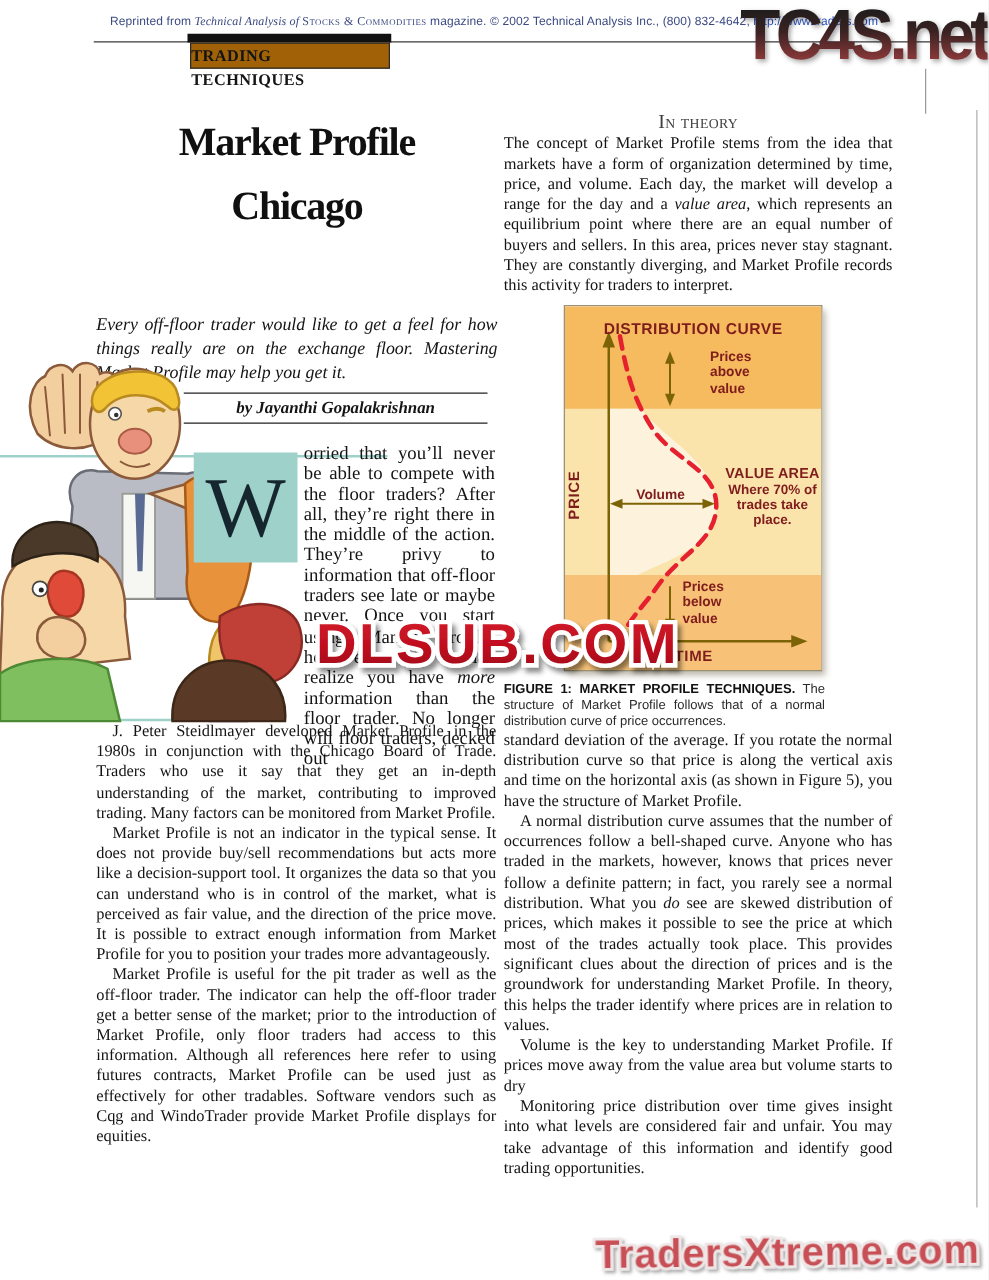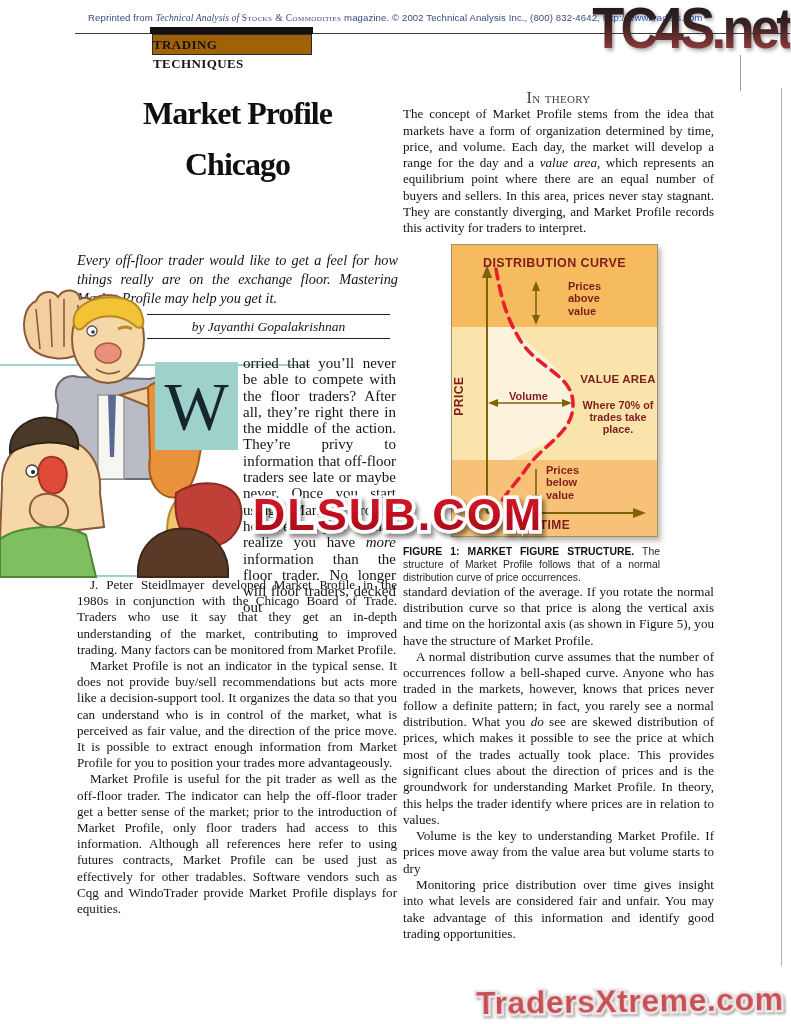--- a/index.html
+++ b/index.html
@@ -32,21 +32,21 @@
   .tx-logo{position:absolute;left:470px;top:982px;z-index:30;}
 
   
   .title{position:absolute;left:77px;top:88px;width:321px;text-align:center;
          font-weight:bold;font-size:32px;line-height:51px;letter-spacing:-1px;color:#101010;}
   .standfirst{position:absolute;left:77px;top:237px;width:321px;font-style:italic;
               font-size:14.3px;line-height:19px;text-align:justify;}
   .byline-wrap{position:absolute;left:147px;top:314px;width:243px;
                border-top:1.3px solid #222;border-bottom:1.3px solid #222;
                padding:2px 0 3px 0;text-align:center;}
-  .byline{font-weight:normal;font-style:italic;font-size:13.5px;}
+  .byline{font-weight:bold;font-style:italic;font-size:13.5px;}
 
   
   .illo{position:absolute;left:0px;top:287px;width:312px;height:291px;}
   .dropcap{position:absolute;left:155px;top:362px;width:83px;height:88px;background:#9ed1ca;
            display:flex;align-items:center;justify-content:center;
            font-size:68px;line-height:68px;color:#16262e;font-family:"Liberation Serif",serif;}
 
   
   .lead-narrow{position:absolute;left:243px;top:355px;width:153px;
                font-size:15px;line-height:16.3px;text-align:justify;}
@@ -67,21 +67,21 @@
   .figure-box svg{position:absolute;left:0;top:0;}
   .fig-lab{position:absolute;font-weight:bold;}
   .fig-title{left:0;top:10px;width:205px;text-align:center;font-size:12.5px;letter-spacing:.4px;}
   .fig-price{left:-24px;top:143px;width:62px;text-align:center;font-size:12px;
              transform:rotate(-90deg);letter-spacing:.5px;}
   .fig-time{left:73px;top:272px;width:60px;text-align:center;font-size:12px;letter-spacing:.5px;}
   .fig-volume{left:57px;top:143px;width:70px;text-align:left;font-size:11px;}
   .fig-above{left:94px;top:35px;width:54px;font-size:11px;line-height:12.5px;margin-left:22px;}
   .fig-below{left:94px;top:219px;width:54px;font-size:11px;line-height:12.5px;}
   .fig-va-title{left:128px;top:126px;width:76px;text-align:center;font-size:11.5px;letter-spacing:.2px;}
-  .fig-va-desc{left:126px;top:141px;width:80px;text-align:center;font-size:10.8px;line-height:12px;margin-top:13px;}
+  .fig-va-desc{left:126px;top:141px;width:80px;text-align:center;font-size:10.8px;line-height:12px;}
   .fig-caption{margin:0 0 14px 47px;width:257px;font-family:"Liberation Sans",sans-serif;
                font-size:10.4px;line-height:13px;color:#2a2a2a;text-align:justify;}
   .fig-caption b{color:#111;}
 </style>
 </head>
 <body>
 
 <div class="page">
 
   <div class="masthead">
@@ -196,21 +196,21 @@
       </svg>
       <div class="fig-lab fig-title">DISTRIBUTION CURVE</div>
       <div class="fig-lab fig-price">PRICE</div>
       <div class="fig-lab fig-time">TIME</div>
       <div class="fig-lab fig-volume">Volume</div>
       <div class="fig-lab fig-above">Prices above value</div>
       <div class="fig-lab fig-below">Prices below value</div>
       <div class="fig-lab fig-va-title">VALUE AREA</div>
       <div class="fig-lab fig-va-desc">Where 70% of trades take place.</div>
     </div>
-    <p class="fig-caption"><b>FIGURE 1: MARKET FIGURE STRUCTURE.</b><span> The structure of Market Profile follows that of a normal distribution curve of price occurrences.</span></p>
+    <p class="fig-caption"><b>FIGURE 1: MARKET PROFILE TECHNIQUES.</b><span> The structure of Market Profile follows that of a normal distribution curve of price occurrences.</span></p>
 
     <p>standard deviation of the average. If you rotate the normal distribution curve so that price is along the vertical axis and time on the horizontal axis (as shown in Figure 5), you have the structure of Market Profile.</p>
     <p class="ind"><span>A normal distribution curve assumes that the number of occurrences follow a bell-shaped curve. Anyone who has traded in the markets, however, knows that prices never follow a definite pattern; in fact, you rarely see a normal distribution. What you </span><span class="i">do</span><span> see are skewed distribution of prices, which makes it possible to see the price at which most of the trades actually took place. This provides significant clues about the direction of prices and is the groundwork for understanding Market Profile. In theory, this helps the trader identify where prices are in relation to values.</span></p>
     <p class="ind">Volume is the key to understanding Market Profile. If prices move away from the value area but volume starts to dry</p>
     <p class="ind">Monitoring price distribution over time gives insight into what levels are considered fair and unfair. You may take advantage of this information and identify good trading opportunities.</p>
   </div>
 
   <svg class="dlsub-wm" width="320" height="72" viewBox="0 0 320 72">
     <defs>
       <filter id="wmshadow" x="-20%" y="-20%" width="140%" height="160%">

